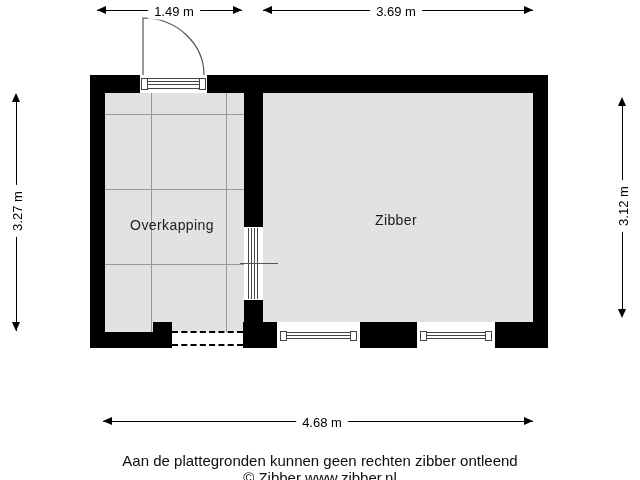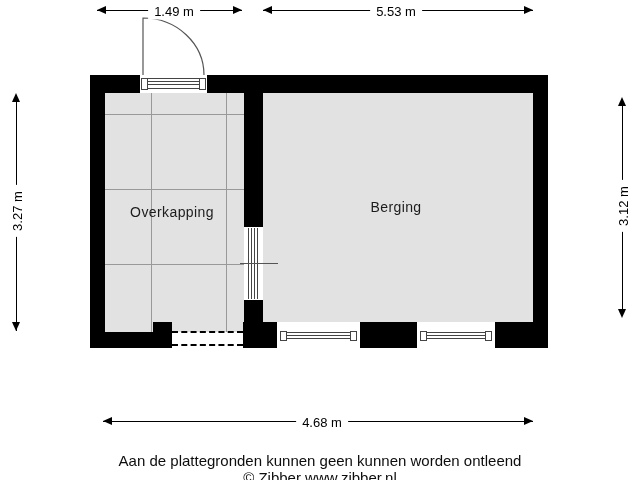--- a/index.html
+++ b/index.html
@@ -8,21 +8,21 @@
     font-family:"Liberation Sans", sans-serif;color:#111;position:relative;
   }
   #plan{position:absolute;left:0;top:0;width:640px;height:480px;}
   .abs{position:absolute;}
   .wall{position:absolute;background:#000;}
   .floor{position:absolute;background:#e2e2e2;}
   .gridline-v{position:absolute;width:1px;top:0;bottom:0;background:#999;}
   .gridline-h{position:absolute;height:1px;left:0;right:0;background:#999;}
   .room-label{
     position:absolute;transform:translate(-50%,-50%);
-    font-size:14px;letter-spacing:.4px;color:#1c1c1c;white-space:nowrap;
+    font-size:14px;letter-spacing:.4px;color:#1c1c1c;white-space:nowrap;margin-top:13px;
   }
   
   .dim-line-h{position:absolute;height:1px;background:#000;}
   .dim-line-v{position:absolute;width:1px;background:#000;}
   .arr{position:absolute;width:0;height:0;}
   .arr-left {border-top:4px solid transparent;border-bottom:4px solid transparent;border-right:9px solid #000;}
   .arr-right{border-top:4px solid transparent;border-bottom:4px solid transparent;border-left:9px solid #000;}
   .arr-up   {border-left:4px solid transparent;border-right:4px solid transparent;border-bottom:9px solid #000;}
   .arr-down {border-left:4px solid transparent;border-right:4px solid transparent;border-top:9px solid #000;}
   .dim-label{
@@ -100,43 +100,43 @@
 
   <div class="opening" style="left:417px;top:322px;width:78px;height:25px;">
     <div class="jamb" style="left:3px;top:9px;width:5px;height:8px;"></div>
     <div class="jamb" style="right:3px;top:9px;width:5px;height:8px;"></div>
     <div class="gline-h" style="left:9px;right:9px;top:10px;"></div>
     <div class="gline-h" style="left:9px;right:9px;top:13px;"></div>
     <div class="gline-h" style="left:9px;right:9px;top:16px;"></div>
   </div>
 
   <div class="room-label" style="left:172px;top:212px;">Overkapping</div>
-  <div class="room-label" style="left:396px;top:207px;">Berging</div>
+  <div class="room-label" style="left:396px;top:207px;">Zibber</div>
 
   <div class="dim-line-h" style="left:97px;top:10px;width:145px;"></div>
   <div class="arr arr-left" style="left:97px;top:6px;"></div>
   <div class="arr arr-right" style="left:233px;top:6px;"></div>
   <div class="dim-label" style="left:174px;top:11px;">1.49 m</div>
 
   <div class="dim-line-h" style="left:263px;top:10px;width:270px;"></div>
   <div class="arr arr-left" style="left:263px;top:6px;"></div>
   <div class="arr arr-right" style="left:524px;top:6px;"></div>
-  <div class="dim-label" style="left:396px;top:11px;">5.53 m</div>
+  <div class="dim-label" style="left:396px;top:11px;">3.69 m</div>
 
   <div class="dim-line-v" style="left:16px;top:95px;height:236px;"></div>
   <div class="arr arr-up" style="left:12px;top:93px;"></div>
   <div class="arr arr-down" style="left:12px;top:322px;"></div>
   <div class="dim-label rot" style="left:17px;top:211px;">3.27 m</div>
 
   <div class="dim-line-v" style="left:622px;top:99px;height:216px;"></div>
   <div class="arr arr-up" style="left:618px;top:97px;"></div>
   <div class="arr arr-down" style="left:618px;top:309px;"></div>
   <div class="dim-label rot" style="left:623px;top:206px;">3.12 m</div>
 
   <div class="dim-line-h" style="left:103px;top:421px;width:430px;"></div>
   <div class="arr arr-left" style="left:103px;top:417px;"></div>
   <div class="arr arr-right" style="left:524px;top:417px;"></div>
   <div class="dim-label" style="left:322px;top:422px;">4.68 m</div>
 
-  <div class="footer-line" style="top:452px;">Aan de plattegronden kunnen geen kunnen worden ontleend</div>
+  <div class="footer-line" style="top:452px;">Aan de plattegronden kunnen geen rechten zibber ontleend</div>
   <div class="footer-line" style="top:469px;">© Zibber www.zibber.nl</div>
 
 </div>
 
 </body></html>

